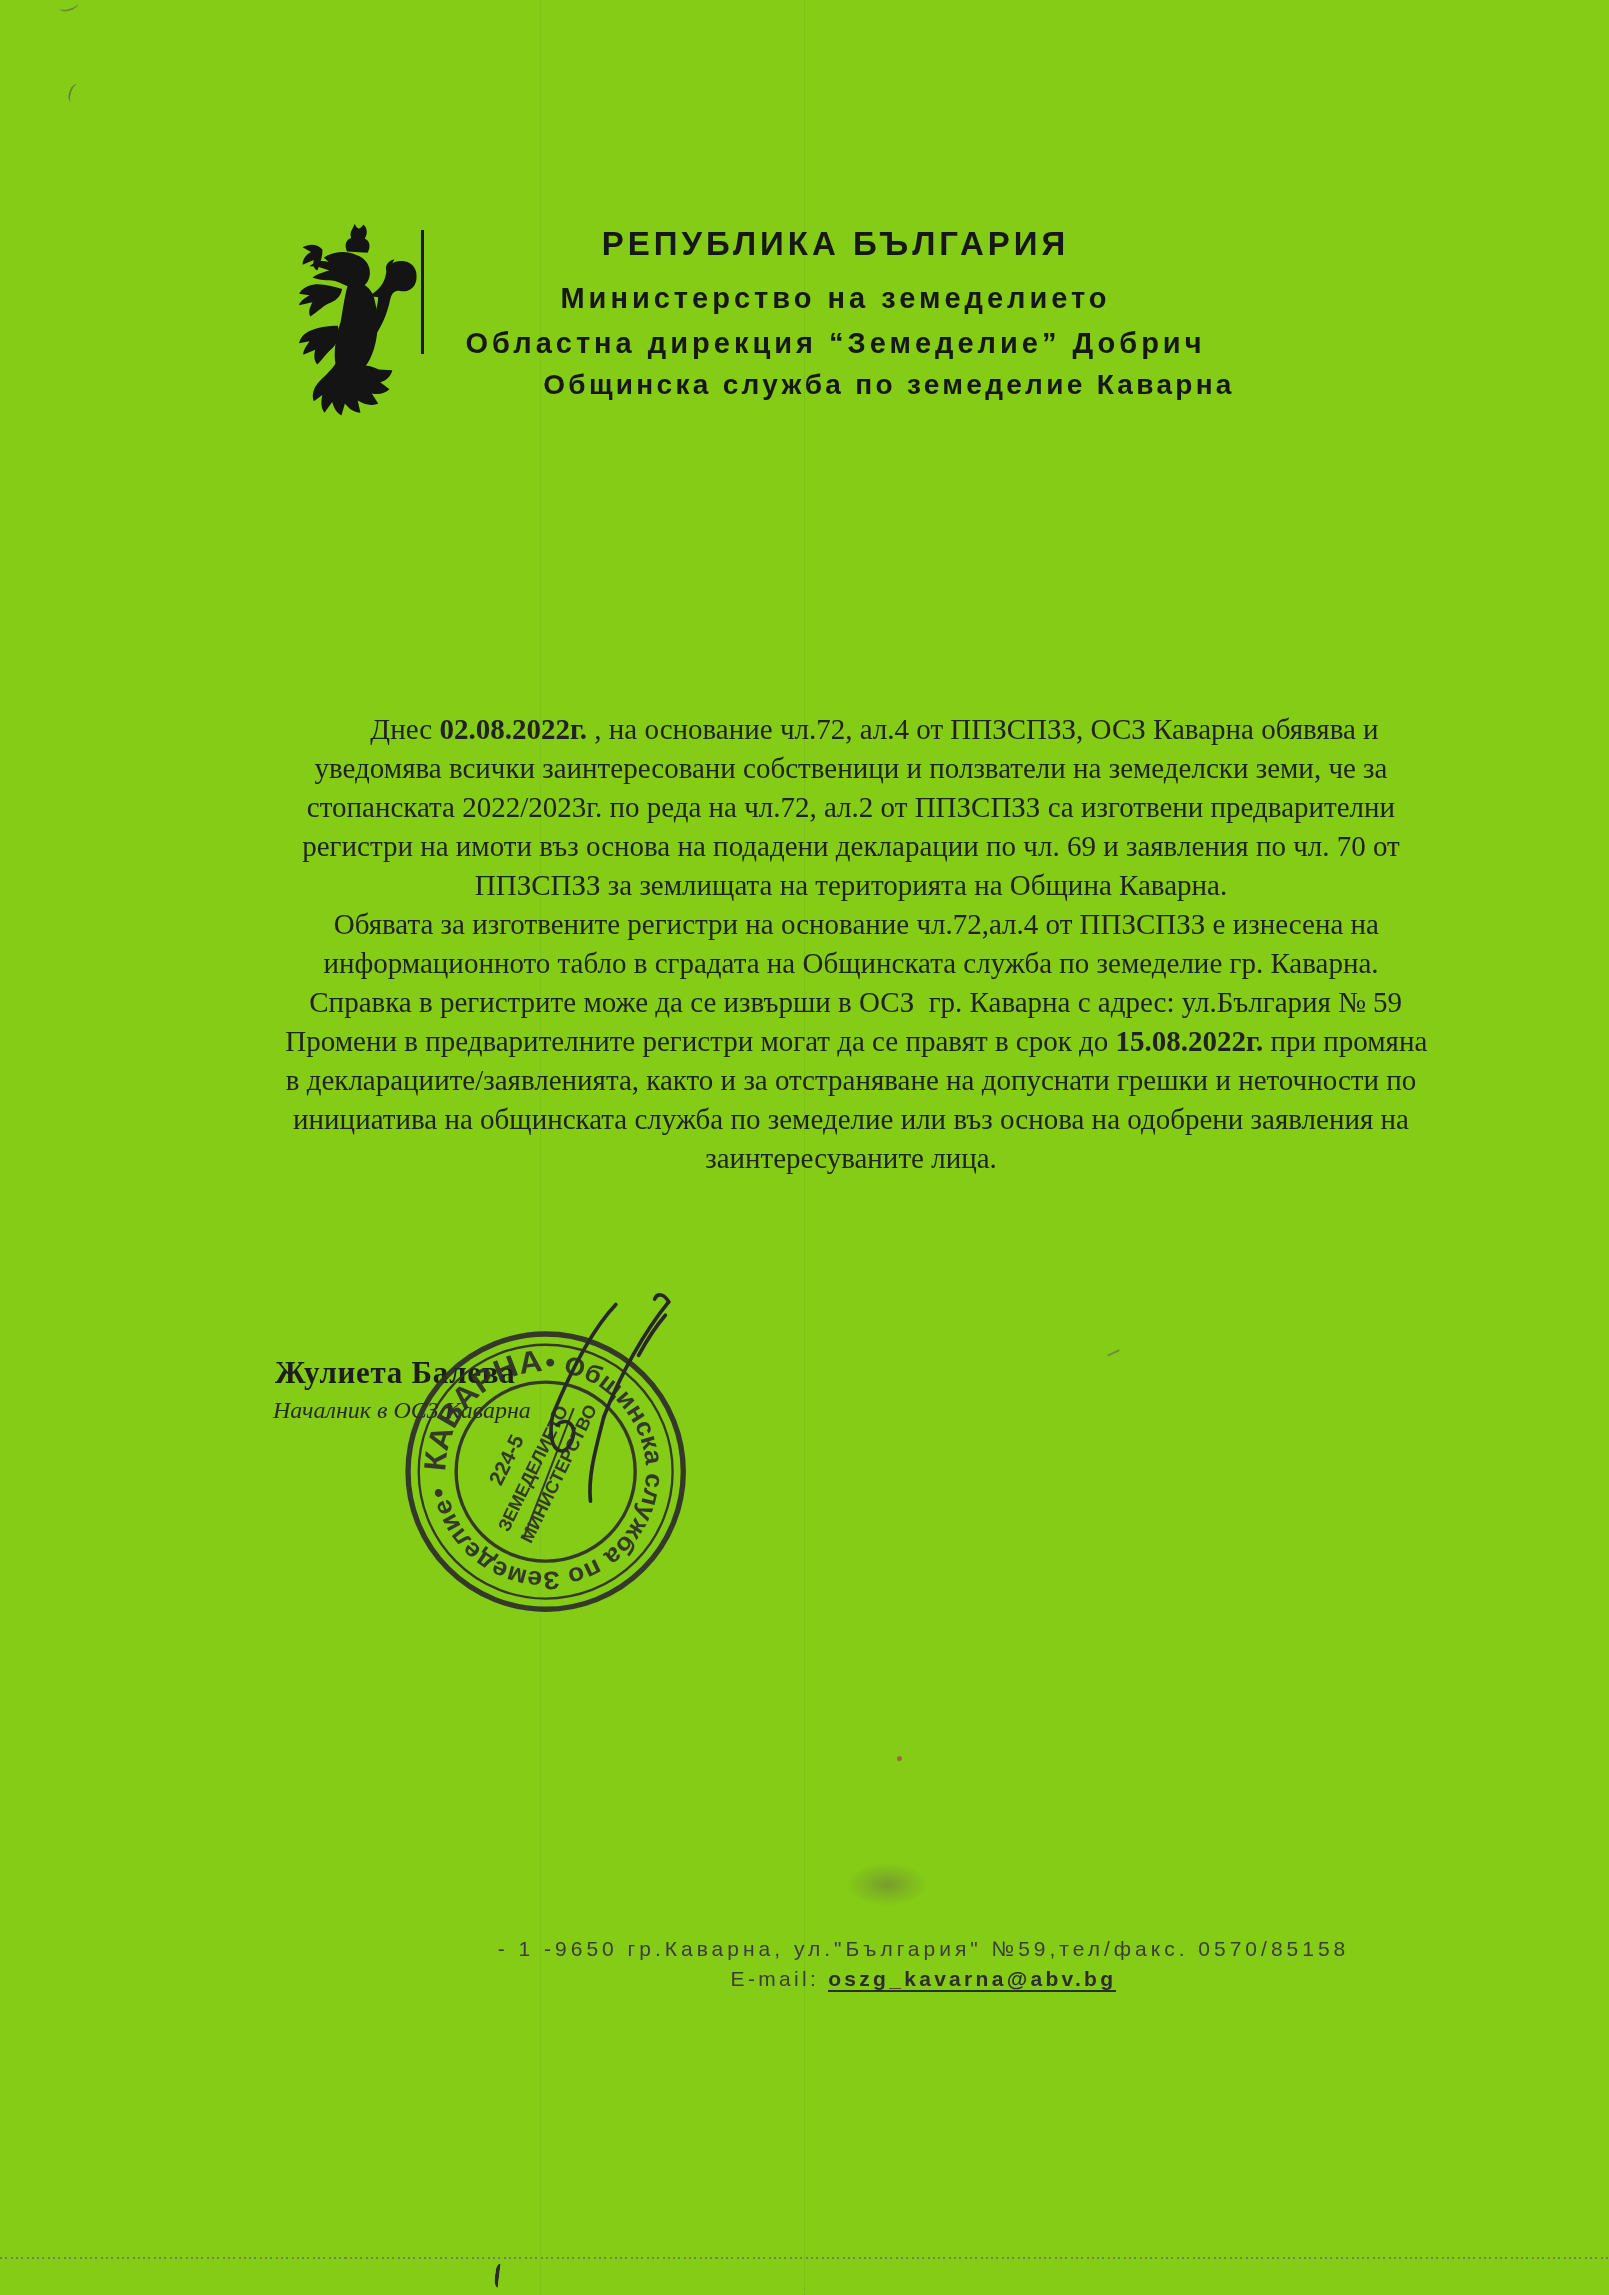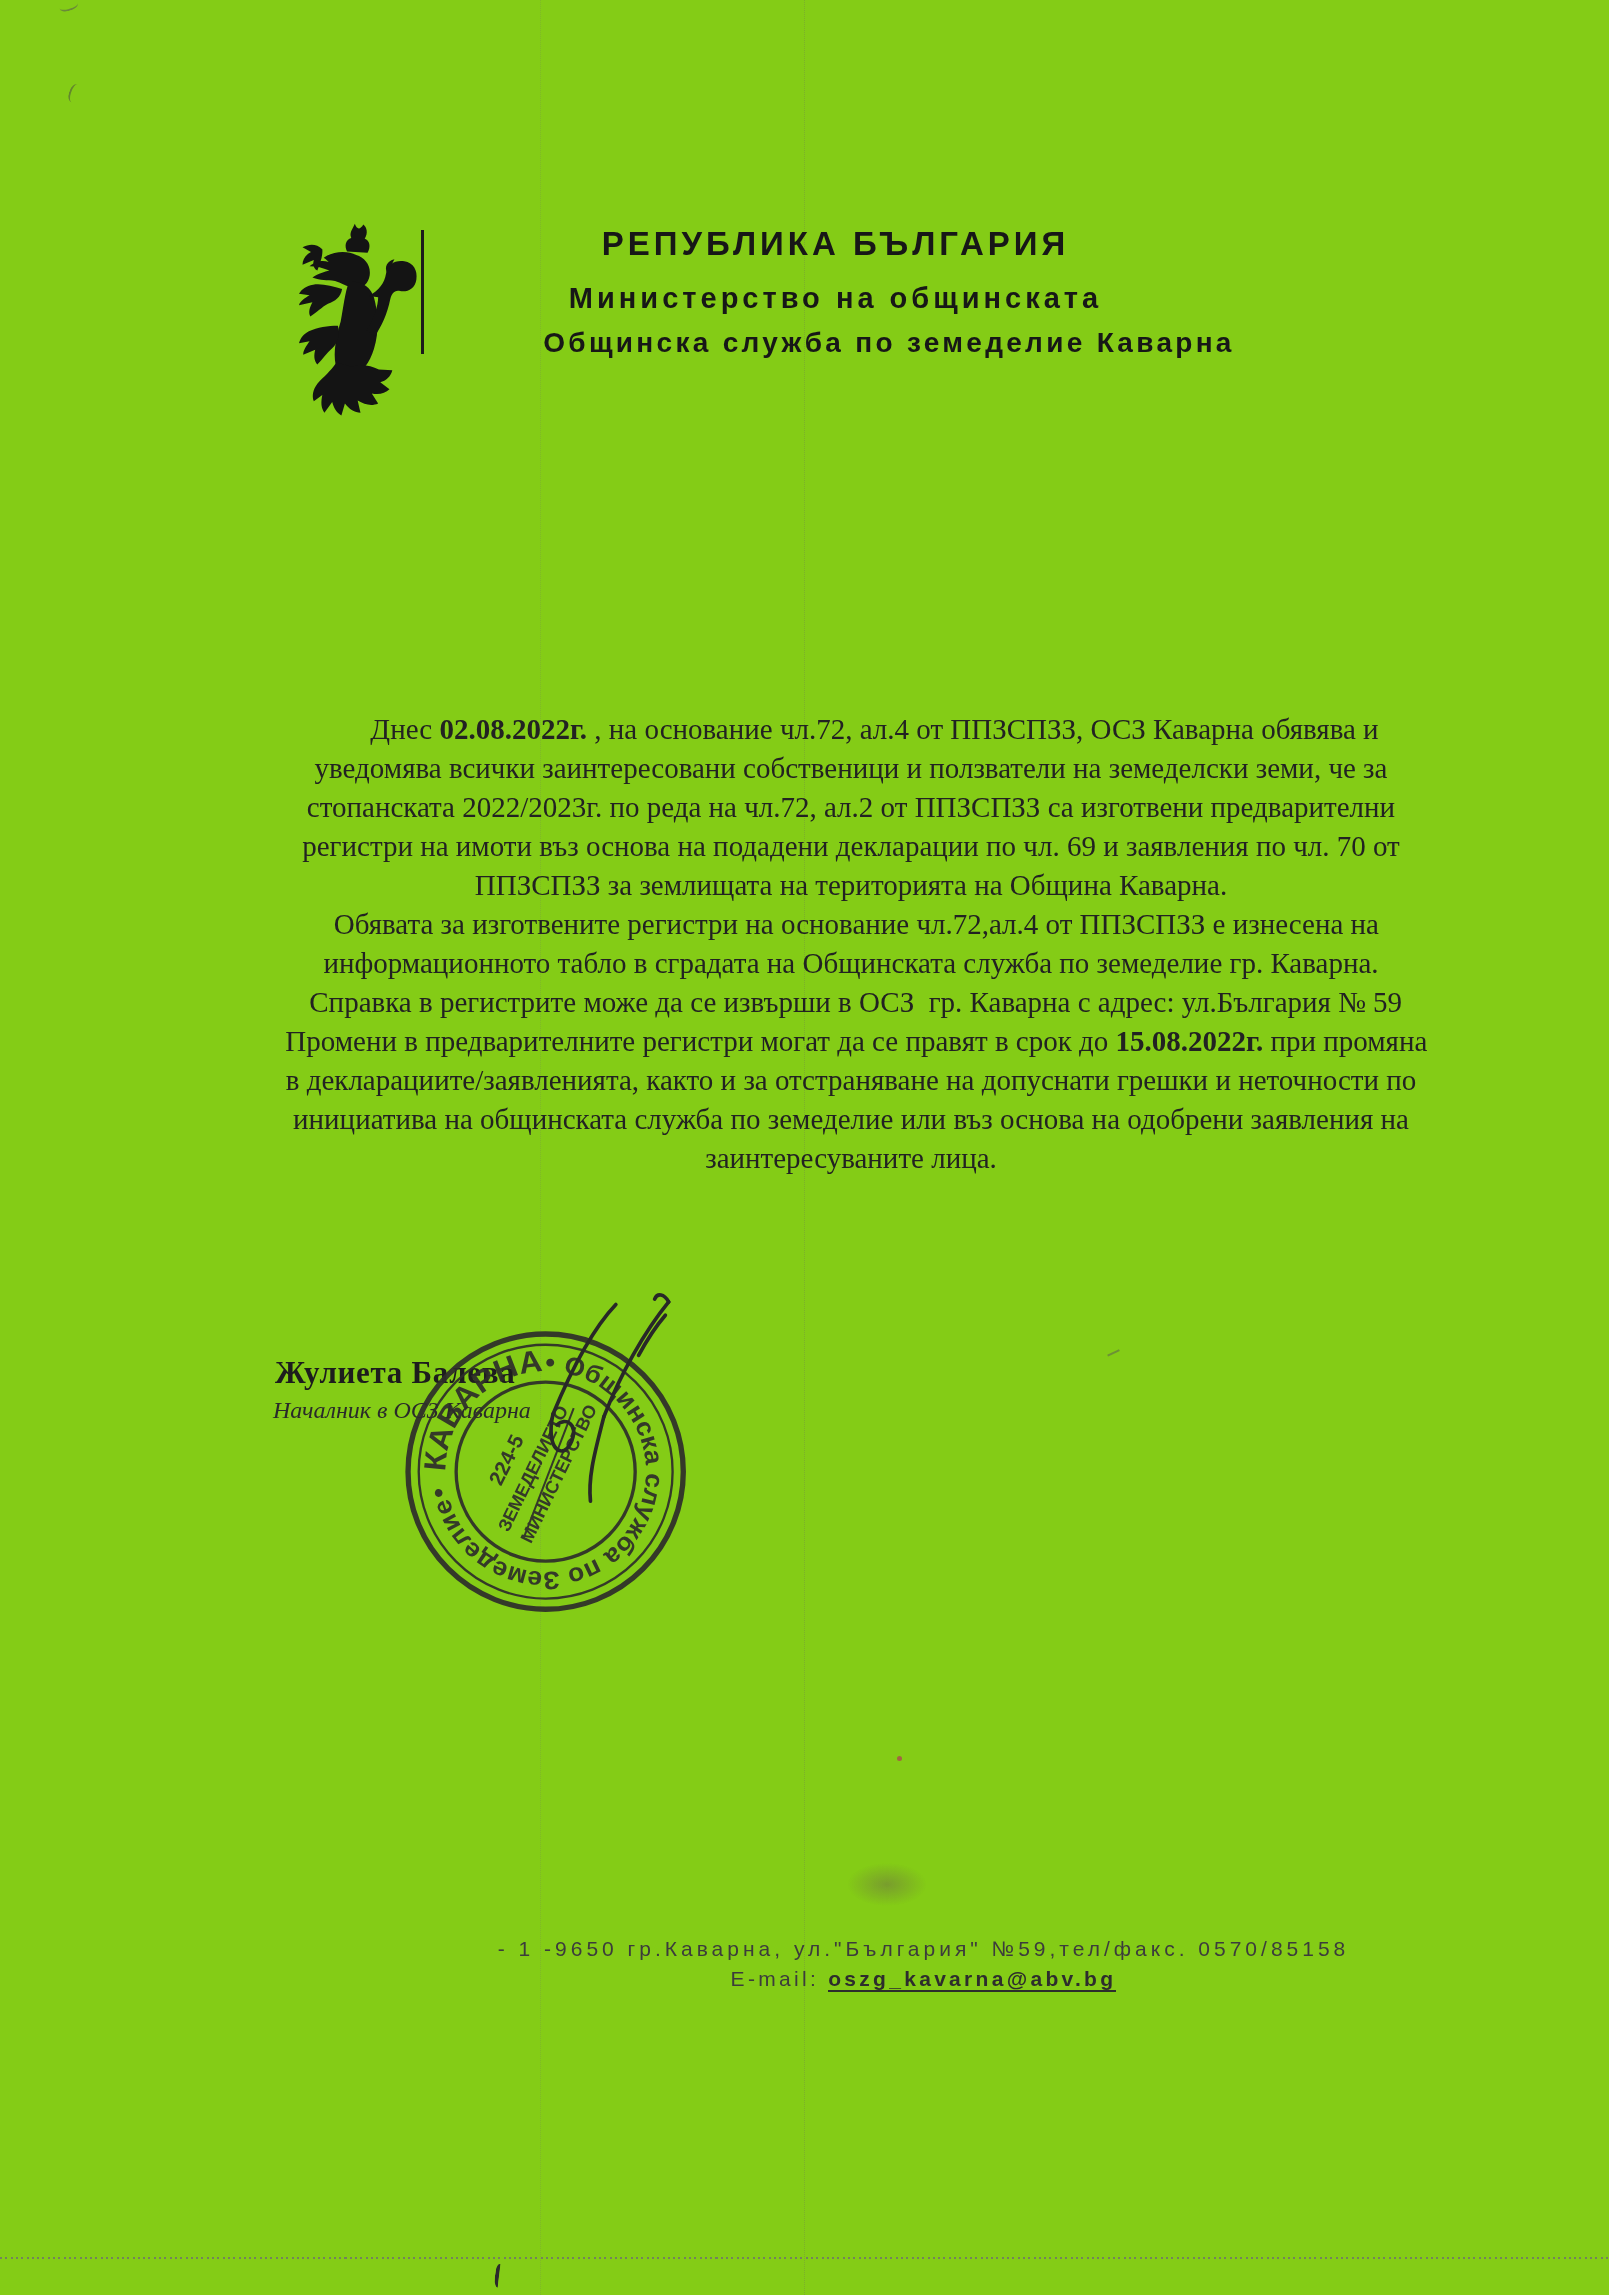--- a/index.html
+++ b/index.html
@@ -101,21 +101,22 @@
 
         <path d="M78 200 C70 212 60 220 51 230 C45 238 43 247 46 255 L58 246 C56 256 56 264 61 271 L72 256 C74 264 78 271 85 275 L90 258 C96 266 104 271 112 271 L108 254 C118 260 128 262 137 258 L128 244 C138 246 147 244 153 238 L140 228 C148 226 155 220 157 211 L138 210 C126 204 112 202 100 206 L78 200 Z"></path>
 
         <path d="M124 106 C138 98 146 88 148 75 C150 61 161 55 174 57 C187 59 193 70 191 83 C189 96 178 101 168 99 C160 97 156 103 154 111 C150 131 142 149 132 163 L121 154 C131 138 137 120 137 108 L124 106 Z"></path>
         <path d="M150 74 C145 65 150 56 160 54 C155 63 154 69 150 74 Z"></path>
       </g>
     </svg>
     <div class="emblem-divider"></div>
     <div class="letterhead-text">
       <div class="lh1">РЕПУБЛИКА БЪЛГАРИЯ</div>
-      <div class="lh2">Министерство на общинската</div>
+      <div class="lh2">Министерство на земеделието</div>
+      <div class="lh3">Областна дирекция “Земеделие” Добрич</div>
       <div class="lh4">Общинска служба по земеделие Каварна</div>
     </div>
   </header>
 
 
   <main class="doc-body">
     <p class="p1"><span>Днес </span><strong>02.08.2022г.</strong><span> , на основание чл.72, ал.4 от ППЗСПЗЗ, ОСЗ Каварна обявява и уведомява всички заинтересовани собственици и ползватели на земеделски земи, че за стопанската 2022/2023г. по реда на чл.72, ал.2 от ППЗСПЗЗ са изготвени предварителни регистри на имоти въз основа на подадени декларации по чл. 69 и заявления по чл. 70 от ППЗСПЗЗ за землищата на територията на Община Каварна.</span></p>
     <p class="p2">Обявата за изготвените регистри на основание чл.72,ал.4 от ППЗСПЗЗ е изнесена на информационното табло в сградата на Общинската служба по земеделие гр. Каварна.</p>
     <p class="p3">Справка в регистрите може да се извърши в ОСЗ  гр. Каварна с адрес: ул.България № 59</p>
     <p class="p4"><span>Промени в предварителните регистри могат да се правят в срок до </span><strong>15.08.2022г.</strong><span> при промяна в декларациите/заявленията, както и за отстраняване на допуснати грешки и неточности по инициатива на общинската служба по земеделие или въз основа на одобрени заявления на заинтересуваните лица.</span></p>

